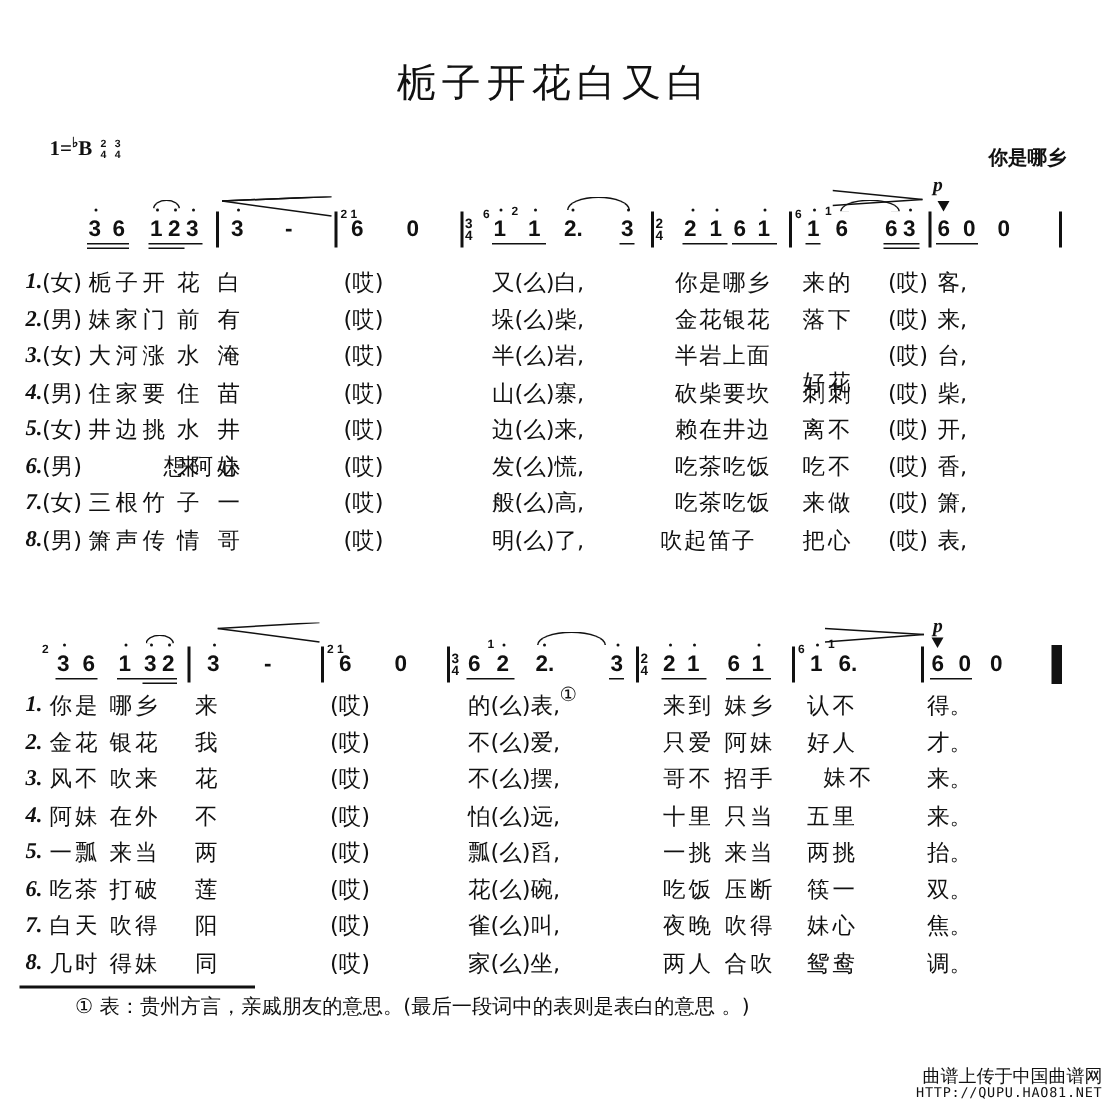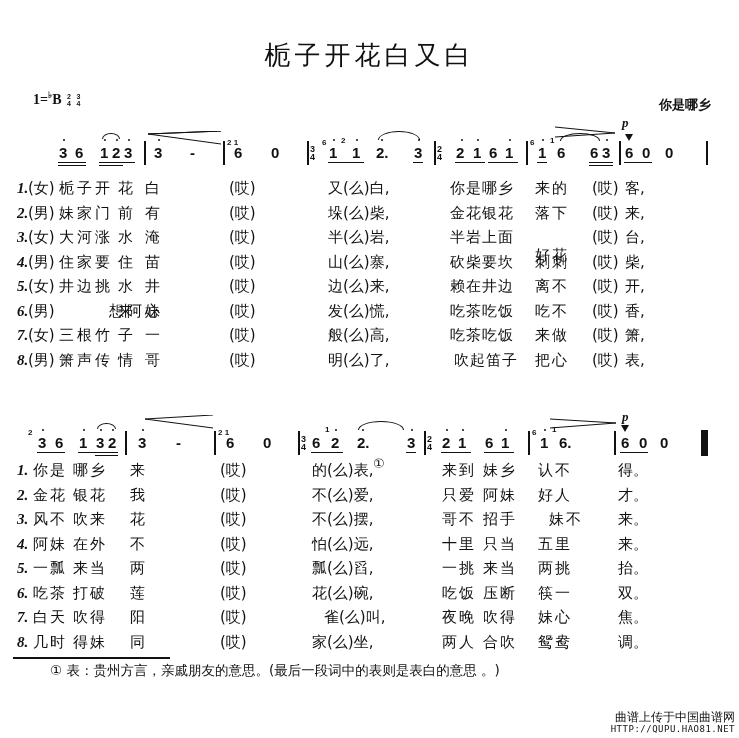--- a/index.html
+++ b/index.html
@@ -229,21 +229,21 @@
       <span style="left:625px;">箫,</span>
   </div>
   <div class="lyric-row" style="top:171.5px;">
     <span class="num" style="left:17px;">8.</span>
       <span style="left:28px;">(男)</span>
       <span style="left:59px;letter-spacing:3px;">箫声传</span>
       <span style="left:118px;">情</span>
       <span style="left:145px;">哥</span>
       <span style="left:229px;">(哎)</span>
       <span style="left:328px;">明(么)了,</span>
-      <span style="left:454px;letter-spacing:1px;">吹起笛子</span>
+      <span style="left:440px;letter-spacing:1px;">吹起笛子</span>
       <span style="left:535px;letter-spacing:2px;">把心</span>
       <span style="left:592px;">(哎)</span>
       <span style="left:625px;">表,</span>
   </div>
 </div>
 
 <div class="abs staff" style="top:415px;">
   <svg class="abs" style="left:145px;top:0px;" width="72" height="16">
       <line x1="0" y1="4" x2="68" y2="0" stroke="#111" stroke-width="1"></line>
       <line x1="0" y1="4" x2="68" y2="13" stroke="#111" stroke-width="1"></line>
@@ -394,21 +394,21 @@
       <span style="left:483px;letter-spacing:2px;">压断</span>
       <span style="left:538px;letter-spacing:2px;">筷一</span>
       <span style="left:618px;">双。</span>
   </div>
   <div class="lyric-row" style="top:147px;">
     <span class="num" style="left:17px;">7.</span>
       <span style="left:33px;letter-spacing:2px;">白天</span>
       <span style="left:73px;letter-spacing:2px;">吹得</span>
       <span style="left:130px;">阳</span>
       <span style="left:220px;">(哎)</span>
-      <span style="left:312px;margin-left:12px;">雀(么)叫,</span>
+      <span style="left:312px;">雀(么)叫,</span>
       <span style="left:442px;letter-spacing:2px;">夜晚</span>
       <span style="left:483px;letter-spacing:2px;">吹得</span>
       <span style="left:538px;letter-spacing:2px;">妹心</span>
       <span style="left:618px;">焦。</span>
   </div>
   <div class="lyric-row" style="top:171.5px;">
     <span class="num" style="left:17px;">8.</span>
       <span style="left:33px;letter-spacing:2px;">几时</span>
       <span style="left:73px;letter-spacing:2px;">得妹</span>
       <span style="left:130px;">同</span>

